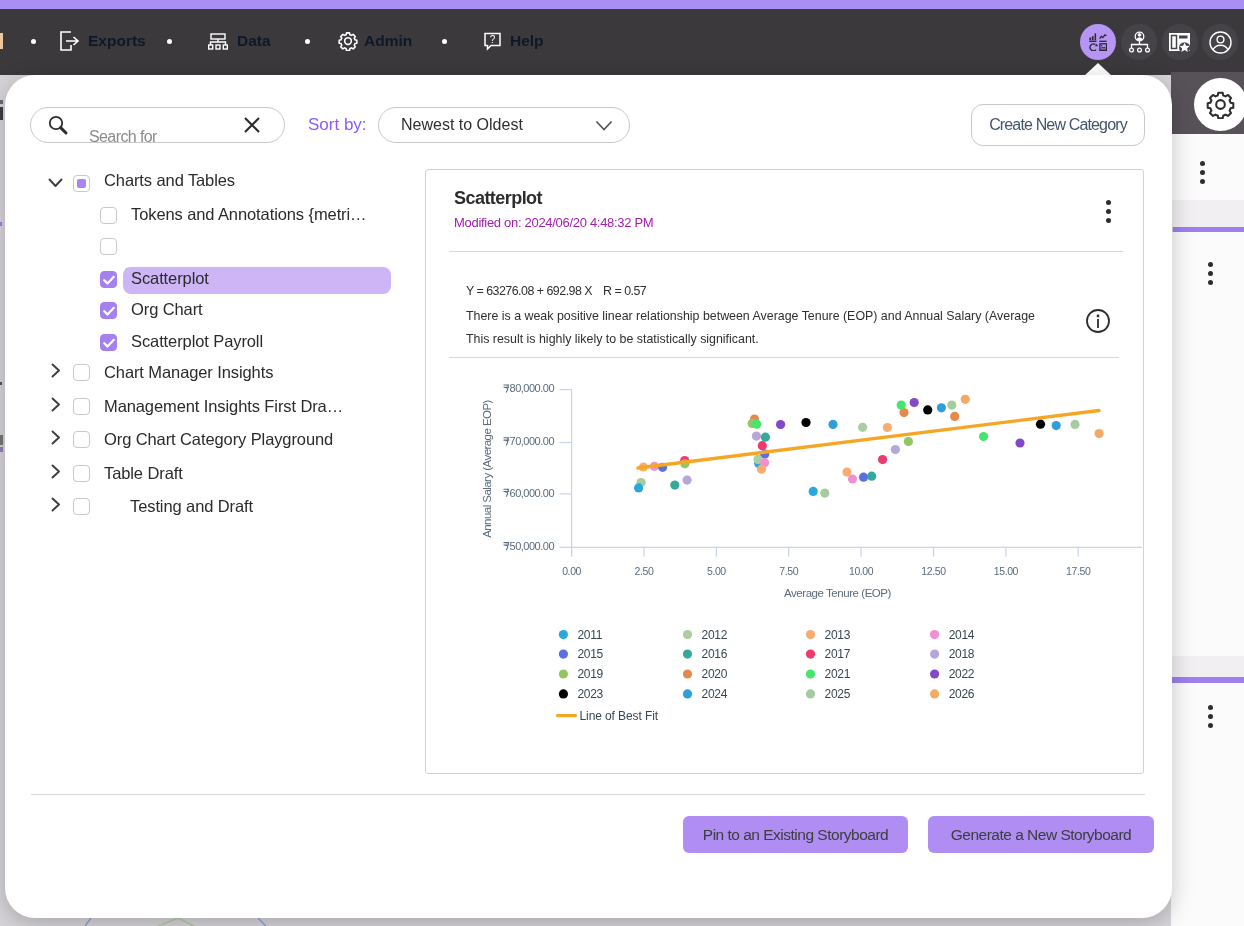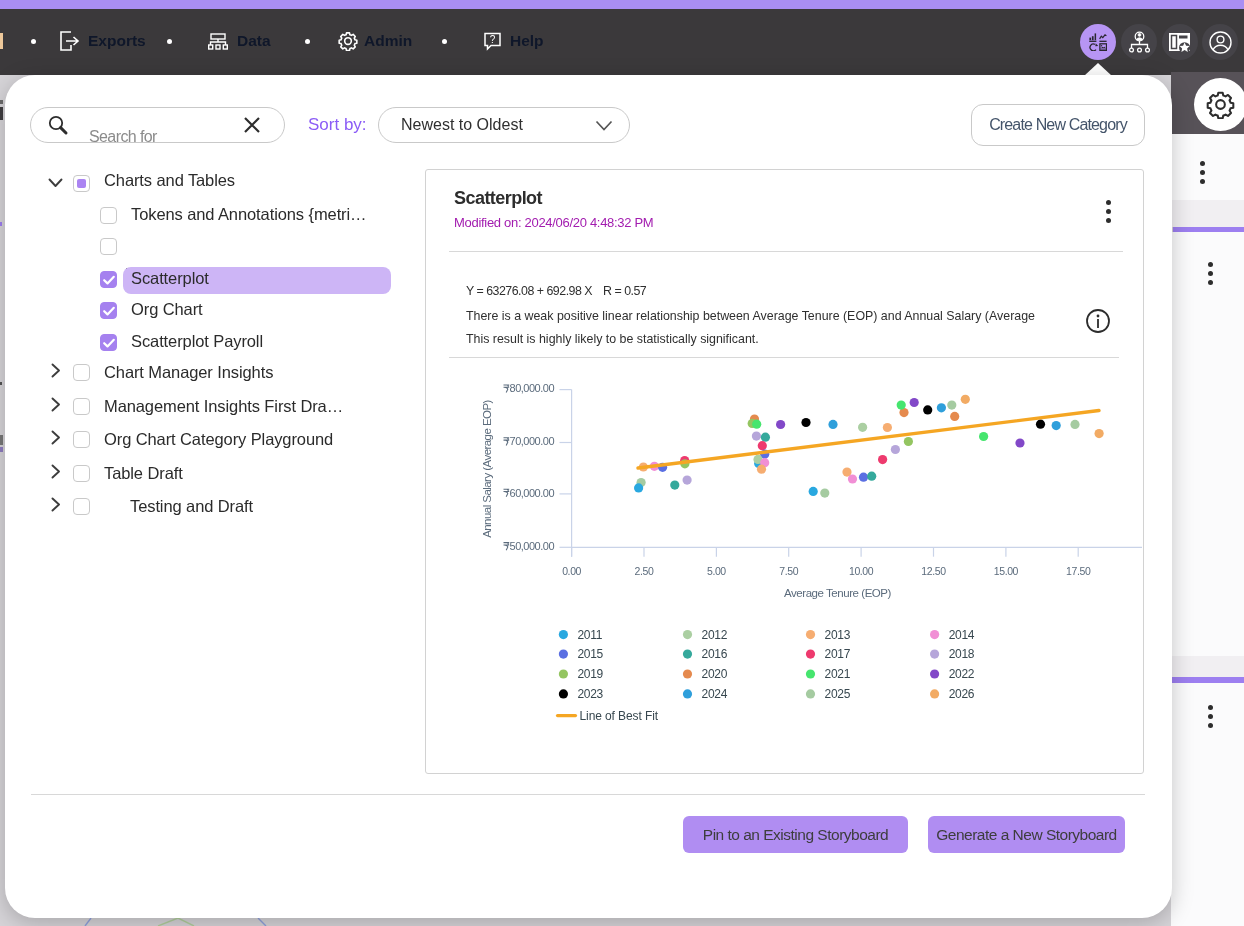--- a/index.html
+++ b/index.html
@@ -393,14 +393,14 @@
       <text x="823.6" y="697.1" font-size="12" letter-spacing="-0.3" fill="#37474f">2025</text>
       <circle cx="933.6" cy="692.9" r="4.6" fill="#f2ab64"></circle>
       <text x="947.7" y="697.1" font-size="12" letter-spacing="-0.3" fill="#37474f">2026</text>
       <line x1="556.5" y1="714.6" x2="574.5" y2="714.6" stroke="#f5a623" stroke-width="3.2" stroke-linecap="round"></line>
       <text x="578.5" y="718.8" font-size="12" letter-spacing="-0.1" fill="#37474f">Line of Best Fit</text>
       </svg>
     </div>
 
     <div class="divider" style="left:26px; top:719px; width:1114px;"></div>
     <div class="pbtn" style="left:678px; top:741px; width:225px; height:37px;">Pin to an Existing Storyboard</div>
-    <div class="pbtn" style="left:923px; top:741px; width:197px; height:37px;">Generate a New Storyboard</div>
+    <div class="pbtn" style="left:923px; top:741px; width:226px; height:37px;">Generate a New Storyboard</div>
   </div>
 
 </body></html>

